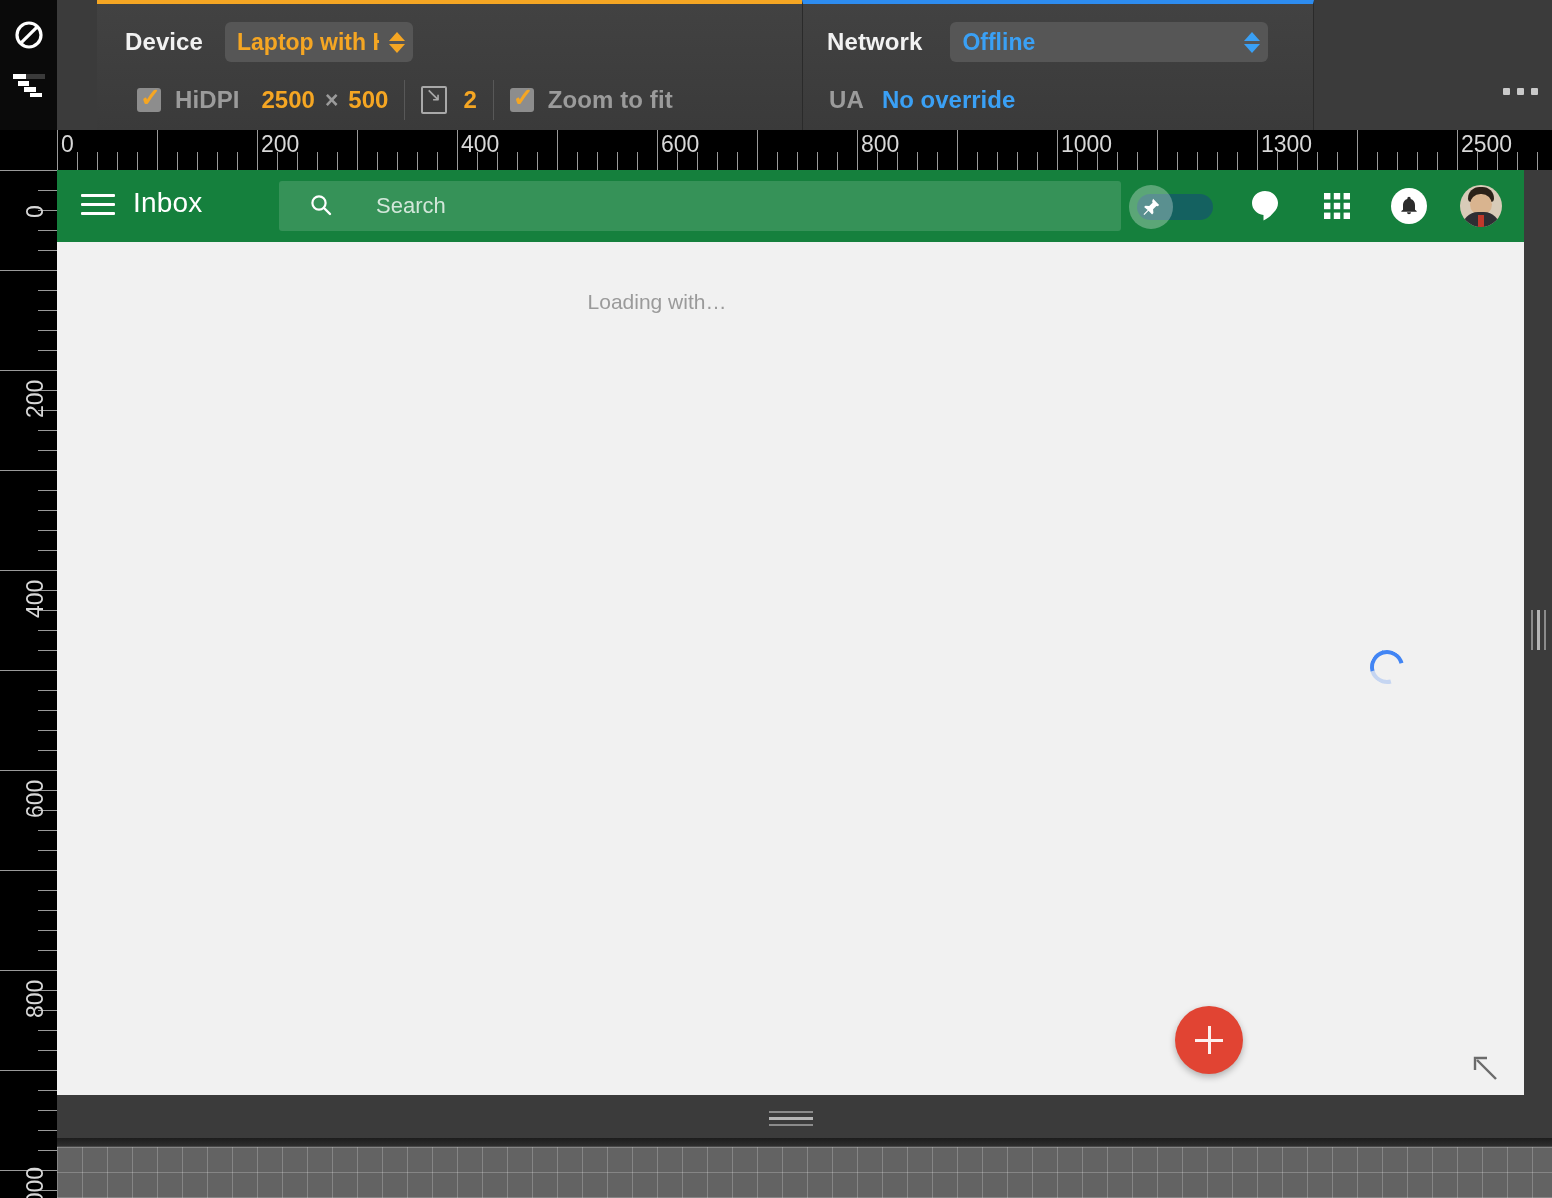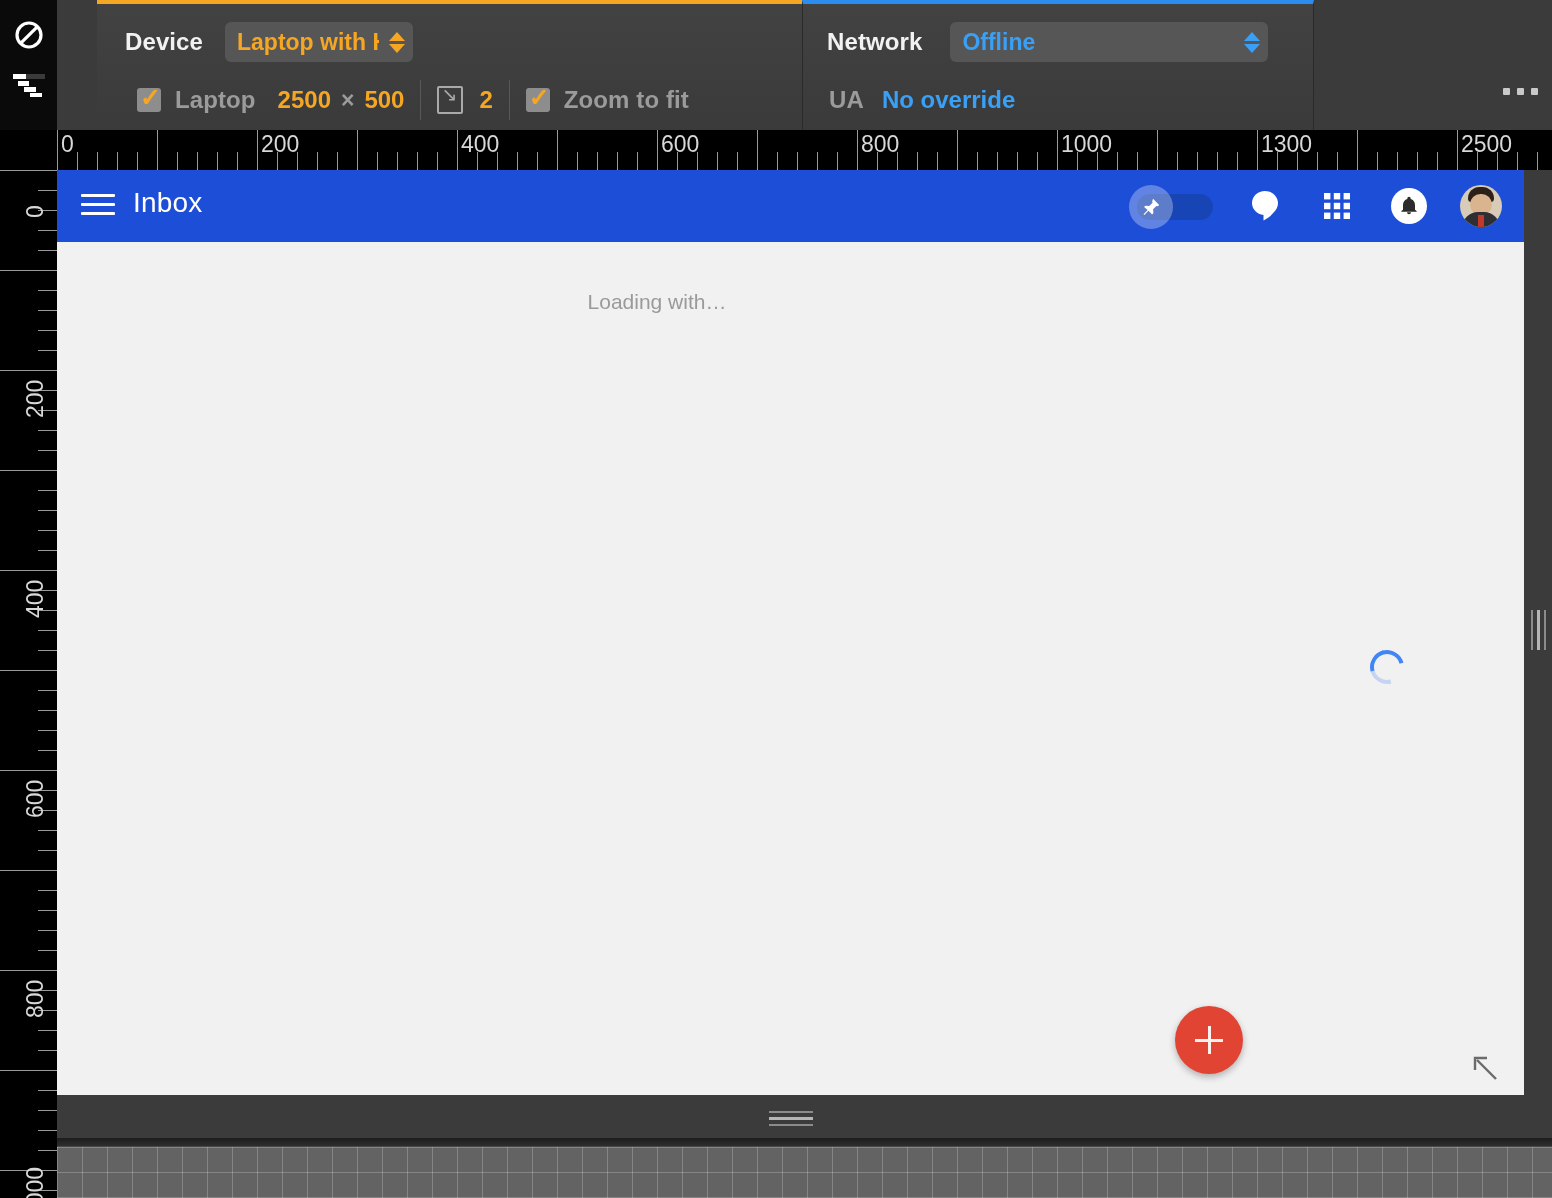--- a/index.html
+++ b/index.html
@@ -123,21 +123,21 @@
     background-color: #3b3b3b;
   }
   .viewport {
     position: absolute; left: 0; top: 0; width: 1467px; height: 925px;
     background: #f1f1f1; overflow: hidden;
   }
 
   
   .app-header {
     position: absolute; left: 0; top: 0; width: 1467px; height: 72px;
-    background: #1d4ed8;
+    background: #15803d;
   }
   .hamburger {
     position: absolute; left: 24px; top: 24px; width: 34px; height: 24px; cursor: pointer;
   }
   .hamburger i { display: block; height: 3px; background: #fff; margin-bottom: 6px; border-radius: 1px; }
   .hdr-title {
     position: absolute; left: 76px; top: 17px; color: #fff;
     font-size: 28px; font-weight: normal; letter-spacing: 0.2px;
   }
   .search-box {
@@ -277,21 +277,21 @@
           <span class="sel-text">Laptop with HiDPI s</span>
           <span class="spin-arrows">
               <i class="up"></i>
               <i class="dn"></i>
             </span>
         </span>
       </div>
       <div class="dm-row r2" style="left:40px;">
         <span class="dm-check"></span>
         <span style="width:14px"></span>
-        <span class="dm-label grey">Laptop</span>
+        <span class="dm-label grey">HiDPI</span>
         <span style="width:22px"></span>
         <span class="dm-val">2500</span>
         <span class="dm-x">×</span>
         <span class="dm-val">500</span>
         <span class="dm-sep"></span>
         <span class="dpr-icon"></span>
         <span style="width:16px"></span>
         <span class="dm-val">2</span>
         <span class="dm-sep"></span>
         <span class="dm-check"></span>
@@ -480,20 +480,29 @@
     <div class="viewport">
 
       <div class="app-header">
         <div class="hamburger">
           <i></i>
             <i></i>
             <i></i>
         </div>
         <div class="hdr-title">Inbox</div>
 
+        <div class="search-box">
+          <span class="search-icon">
+            <svg width="24" height="24" viewBox="0 0 24 24" aria-hidden="true">
+              <circle cx="10" cy="10" r="6.6" fill="none" stroke="#ffffff" stroke-width="2.2"></circle>
+              <line x1="15" y1="15" x2="21" y2="21" stroke="#ffffff" stroke-width="2.4" stroke-linecap="round"></line>
+            </svg>
+          </span>
+          <span class="search-ph">Search</span>
+        </div>
 
         <div class="pin-toggle">
           <span class="pin-knob">
             <svg width="20" height="20" viewBox="0 0 24 24" aria-hidden="true">
               <path d="M14.5 2.2l7.3 7.3-1.7 1.7-1.6-.5-4 4 .4 4.6-1.6 1.6-4.3-4.3-5 5-1-1 5-5L3.7 12l1.6-1.6 4.6.4 4-4-.5-1.6z" fill="#ffffff"></path>
             </svg>
           </span>
         </div>
 
         <div class="hdr-icons">

